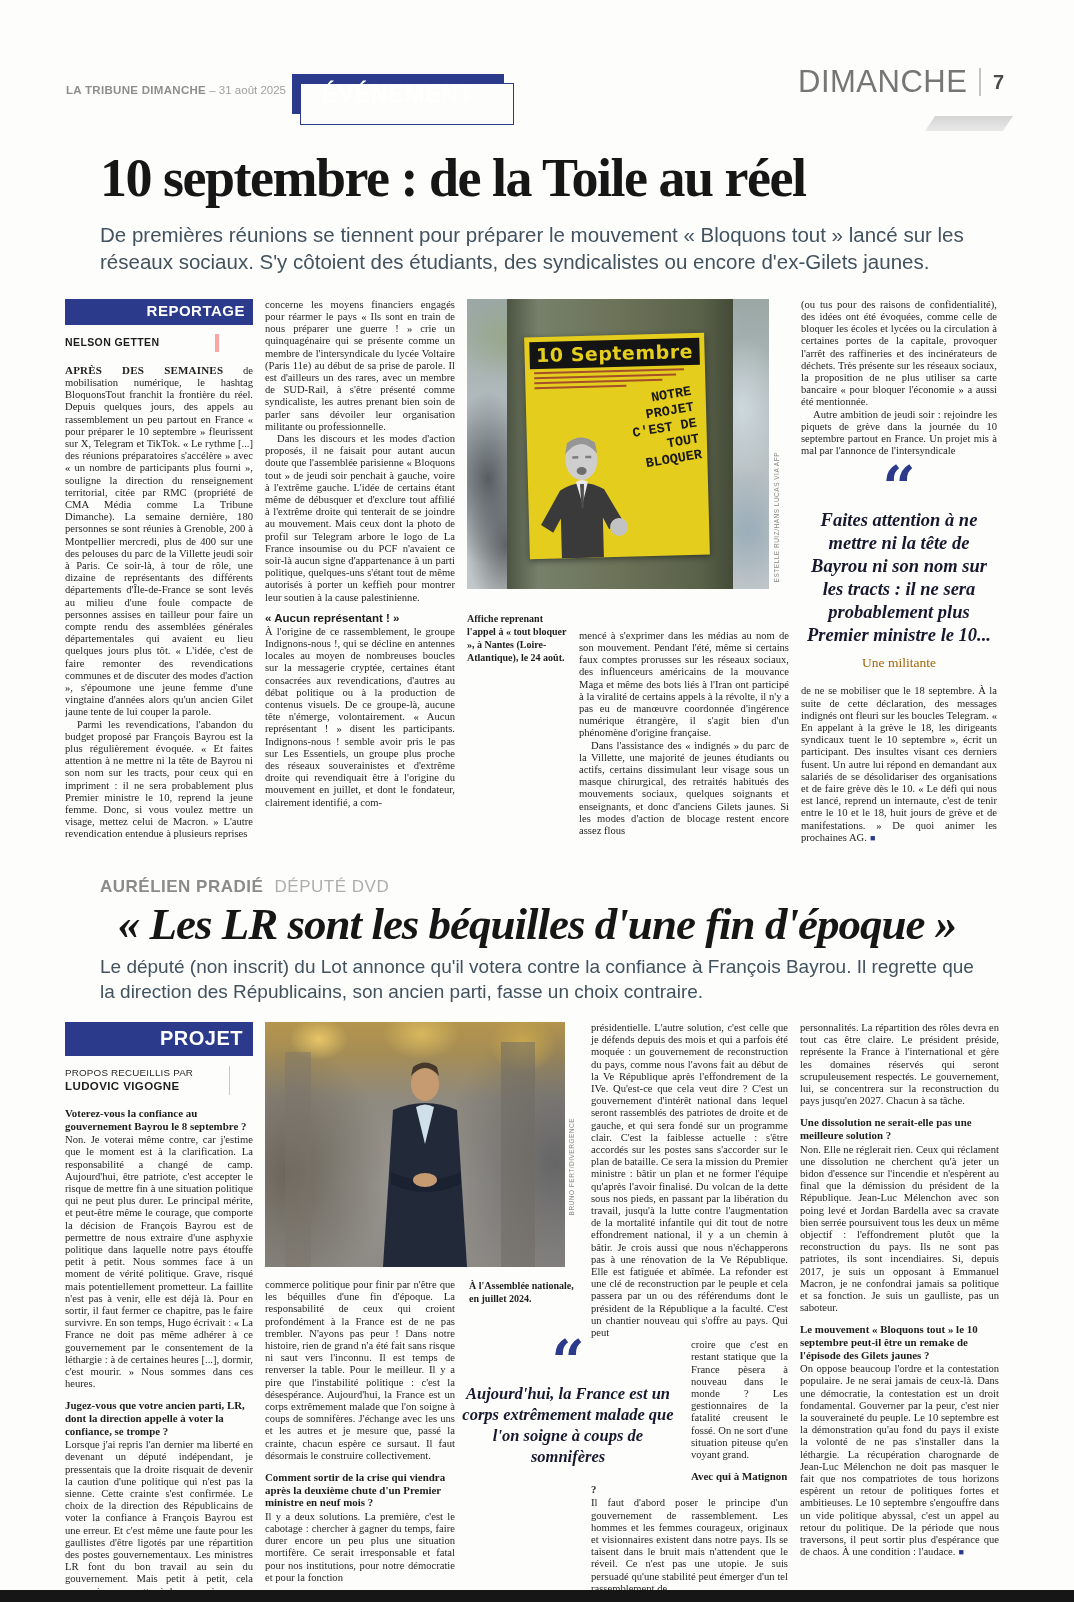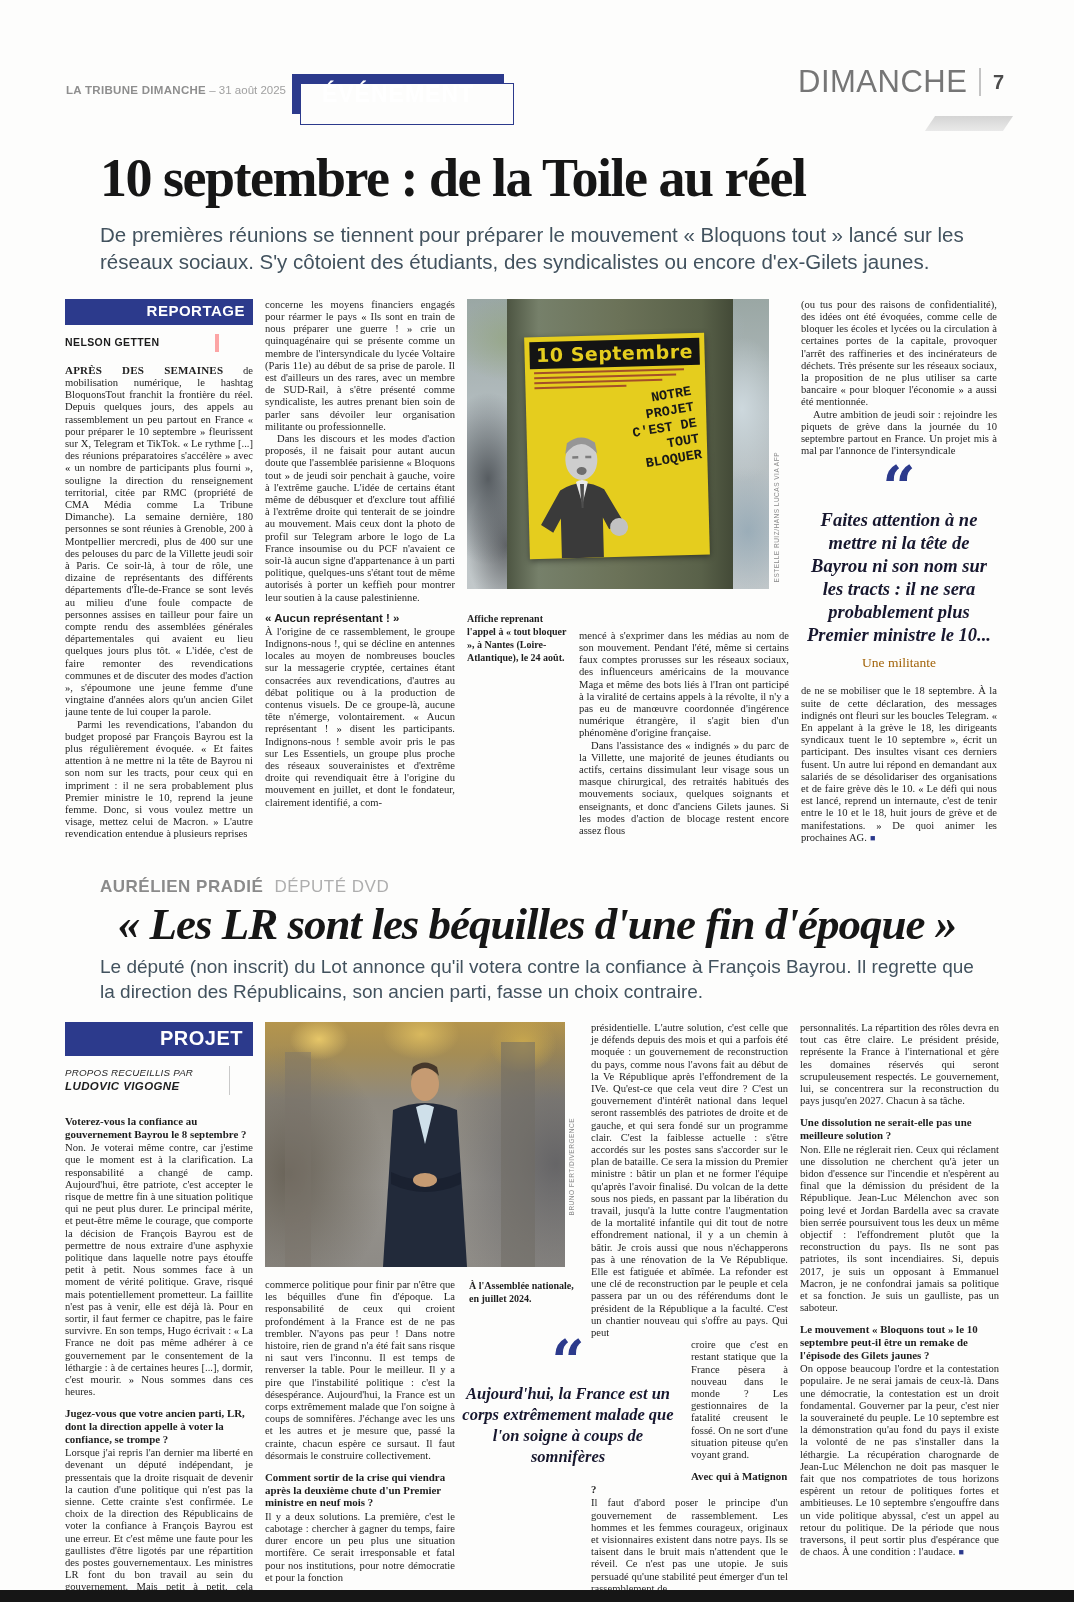--- a/index.html
+++ b/index.html
@@ -81,21 +81,21 @@
   .k-name{color:#8b8b8b;}
   .k-role{color:#aeaeae;font-weight:normal;margin-left:6px;}
   .a2-title{margin:2px 0 4px 0;text-align:center;font-size:45px;line-height:1.05;font-weight:bold;letter-spacing:-1px;color:#161616;font-style:italic;}
   .a2-deck{margin:6px 0 0 35px;font-size:19px;line-height:25px;width:880px;}
   .a2-body{display:flex;margin-top:18px;}
   .col-a2-1{width:188px;margin-right:12px;}
   .colgroup-mid{width:314px;margin-right:12px;}
   .col-a2-3{width:197px;margin-right:12px;}
   .col-a2-4{width:199px;}
   .a2-label{width:188px;height:34px;font-size:20px;letter-spacing:.5px;padding:5px 10px 0 0;margin-bottom:10px;}
-  .byline2{border-right:1px solid #c9c9c9;width:160px;padding:1px 4px 3px 0;margin-bottom:20px;font-style:italic;}
+  .byline2{border-right:1px solid #c9c9c9;width:160px;padding:1px 4px 3px 0;margin-bottom:12px;}
   .byline2 .b-pre{display:block;font-size:9.8px;color:#2a2a2a;letter-spacing:.2px;}
   .byline2 .b-name{display:block;font-size:11.5px;font-weight:bold;letter-spacing:.4px;margin-top:2px;}
   .photo2wrap{position:relative;width:314px;}
   .photo2{position:relative;width:300px;height:245px;overflow:hidden;
      background:
        radial-gradient(42px 30px at 18% 7%, #e6c668, transparent 70%),
        radial-gradient(55px 36px at 52% 5%, #d8b85e, transparent 70%),
        radial-gradient(48px 42px at 86% 9%, #c9a84e, transparent 70%),
        radial-gradient(130px 170px at 8% 62%, rgba(95,88,76,.8), transparent 76%),
        radial-gradient(150px 190px at 97% 58%, rgba(90,90,94,.8), transparent 76%),

